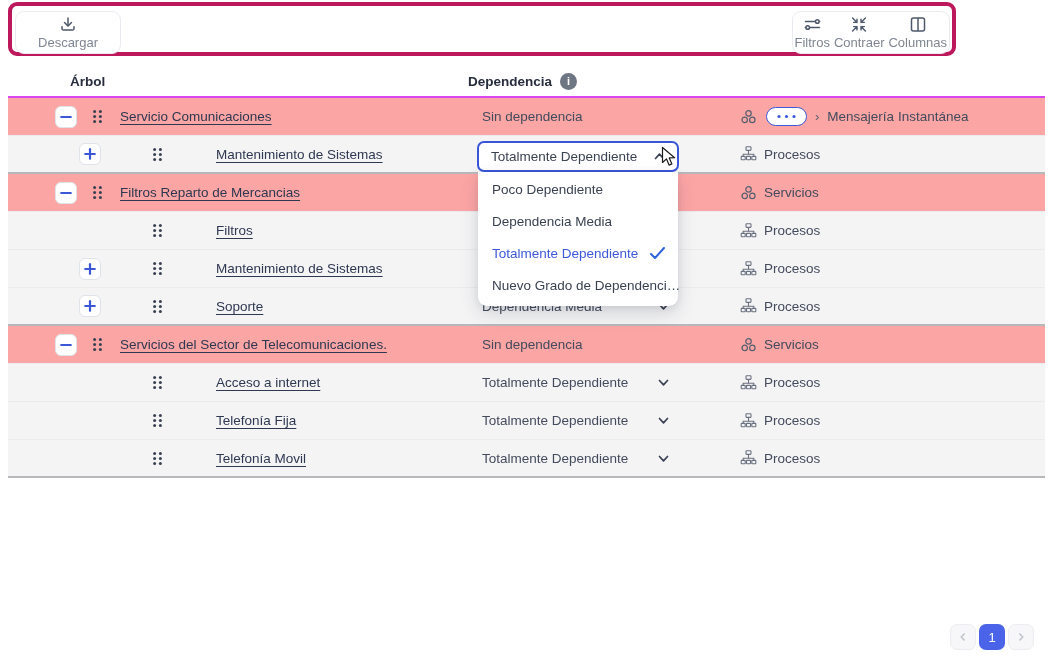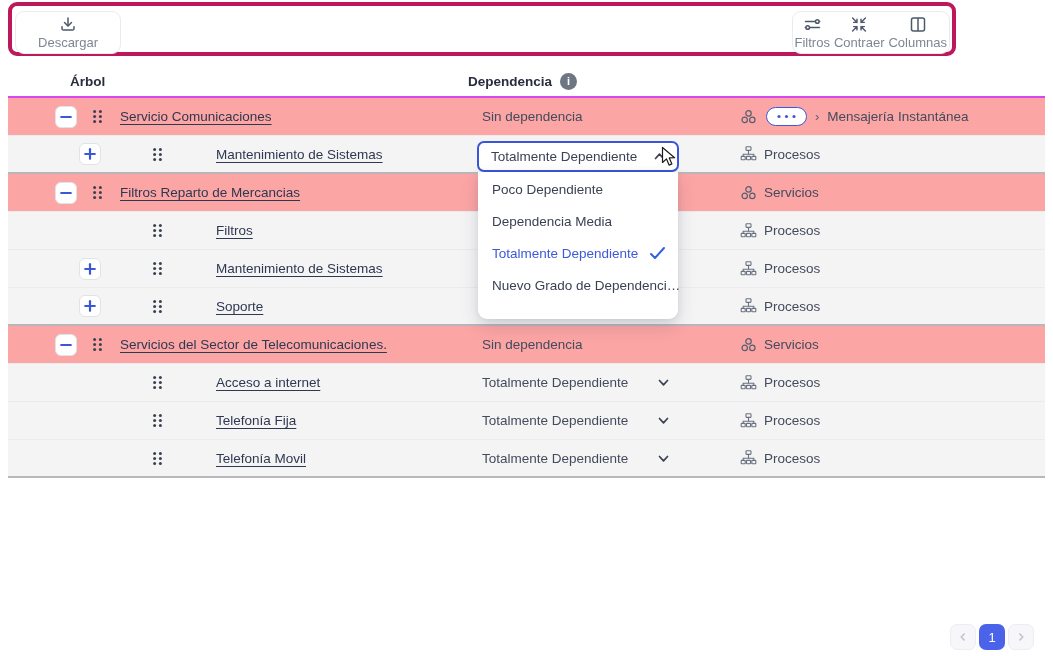--- a/index.html
+++ b/index.html
@@ -49,21 +49,21 @@
     border:1.5px solid #3d58d8;border-radius:10px;background:#fff;cursor:pointer;box-sizing:border-box;}
   .crumb-sep{color:#566070;font-size:13px;margin:0 -1px;}
   .cat-ml{margin-left:-2px;}
   
   .dep-select{position:absolute;left:477px;top:141px;width:202px;height:31px;z-index:5;
     background:#fff;border:2px solid #3956d8;border-radius:7px;box-sizing:border-box;
     display:flex;align-items:center;justify-content:space-between;padding:0 10px 0 12px;
     font-size:13.5px;color:#3a4252;cursor:pointer;}
   .dep-menu{position:absolute;left:478px;top:172px;width:200px;z-index:6;background:#fff;
     border-radius:0 0 9px 9px;box-shadow:0 7px 18px rgba(40,45,60,.16),0 2px 6px rgba(40,45,60,.08);
-    padding:1px 0 18px;}
+    padding:1px 0 5px;}
   .menu-item{height:32px;display:flex;align-items:center;justify-content:space-between;
     padding:0 12px 0 14px;font-size:13.5px;color:#3a4252;cursor:pointer;white-space:nowrap;}
   .menu-item.selected{color:#3d58d8;}
   .cursor{position:absolute;left:661px;top:146px;z-index:10;pointer-events:none;}
   
   .pager{position:absolute;right:19px;bottom:6px;display:flex;gap:3px;}
   .pg-btn{width:26px;height:26px;border-radius:7px;background:#f7f7f9;border:1px solid #ededf1;
     box-sizing:border-box;display:flex;align-items:center;justify-content:center;cursor:pointer;}
   .pg-cur{width:26px;height:26px;border-radius:7px;background:#4a63e8;color:#fff;font-size:13px;
     display:flex;align-items:center;justify-content:center;cursor:pointer;}

